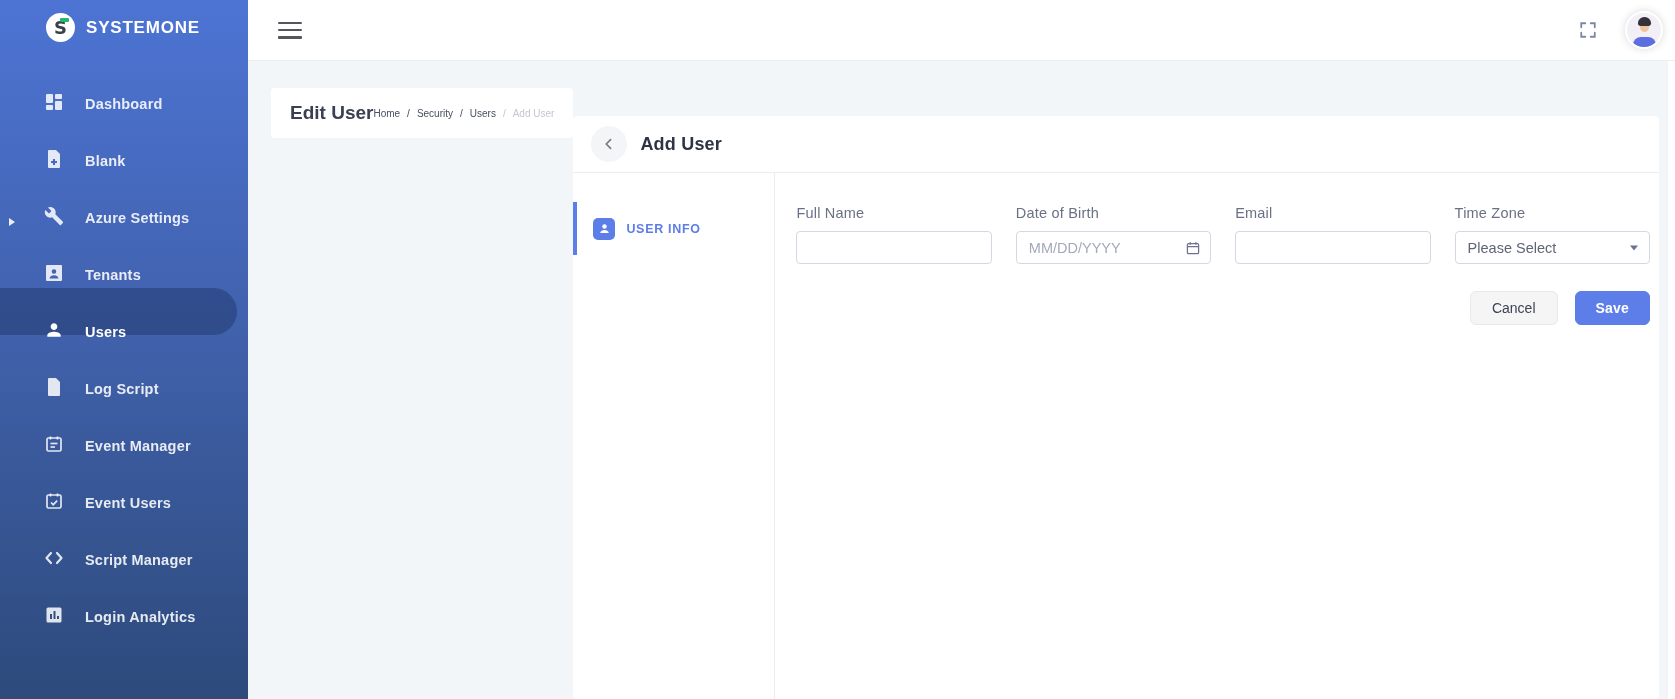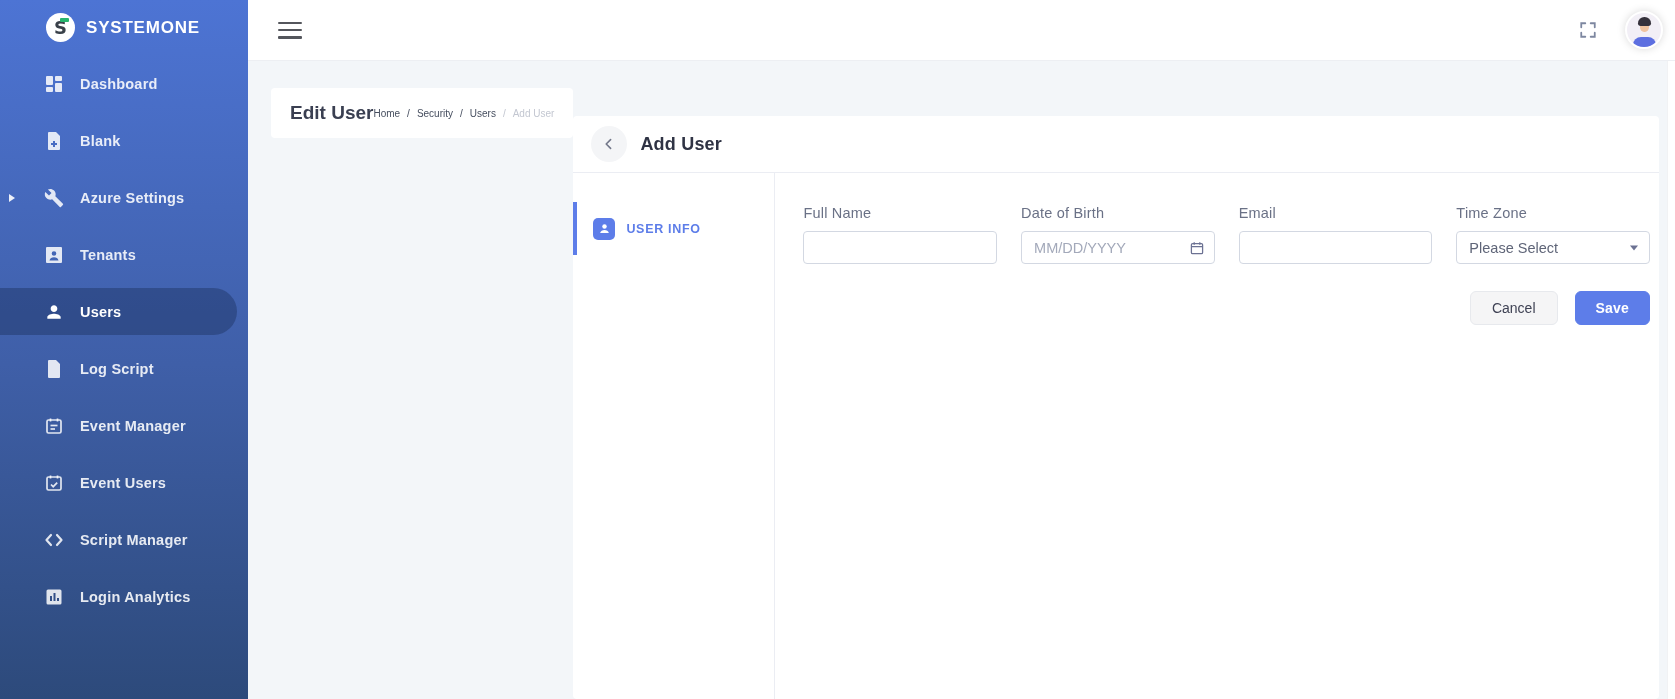--- a/index.html
+++ b/index.html
@@ -10,21 +10,21 @@
 
   
   .sidebar { width:248px; flex-shrink:0; background:linear-gradient(180deg,#4d74d4 0%,#3f5fa8 52%,#2d4a7b 100%); position:relative; }
   .logo-row { height:55px; display:flex; align-items:center; padding-left:46px; gap:11px; }
   .logo-badge { width:29px; height:29px; border-radius:50%; background:#ffffff; display:flex; align-items:center; justify-content:center; position:relative; flex-shrink:0; }
   .logo-badge .s { font-size:18px; font-weight:bold; color:#3a4149; line-height:1; font-family:"DejaVu Sans", sans-serif; }
   .logo-badge .accent { position:absolute; top:5px; right:6px; width:9px; height:4px; background:#27b56d; border-radius:1px; }
   .brand-name { color:#ffffff; font-weight:bold; font-size:17px; letter-spacing:0.8px; }
 
   .nav { display:flex; flex-direction:column; }
-  .nav-item { position:relative; height:57px; display:flex; align-items:center; padding-left:44px; gap:16px; cursor:pointer; text-decoration:none; }
+  .nav-item { position:relative; height:57px; display:flex; align-items:flex-end; padding-left:44px; gap:21px; cursor:pointer; text-decoration:none; }
   .nav-item .nav-icon { width:20px; height:20px; color:rgba(255,255,255,0.85); display:flex; align-items:center; justify-content:center; flex-shrink:0; z-index:1; }
   .nav-item .nav-icon svg { width:20px; height:20px; }
   .nav-item .nav-label { color:rgba(255,255,255,0.88); font-size:14.5px; font-weight:600; letter-spacing:0.2px; z-index:1; }
   .nav-item.active::before { content:""; position:absolute; left:0; right:11px; top:5px; bottom:5px; background:rgba(6,20,51,0.28); border-radius:0 26px 26px 0; }
   .nav-item.active .nav-label, .nav-item.active .nav-icon { color:#ffffff; }
   .submenu-arrow { position:absolute; left:9px; width:0; height:0; border-left:6px solid rgba(255,255,255,0.9); border-top:4px solid transparent; border-bottom:4px solid transparent; }
 
   
   .main { flex:1; display:flex; flex-direction:column; position:relative; }
   .topbar { height:61px; background:#ffffff; border-bottom:1px solid #edeff3; display:flex; align-items:center; justify-content:space-between; padding:0 12px 0 30px; flex-shrink:0; }
@@ -53,21 +53,21 @@
   .card-title { font-size:18px; font-weight:600; color:#2f3344; margin-left:13px; letter-spacing:0.2px; }
 
   .card-body { flex:1; display:flex; }
   .tab-col { width:202px; border-right:1px solid #ebedf3; padding-top:29px; flex-shrink:0; }
   .tab-item { position:relative; height:53px; display:flex; align-items:center; padding-left:20px; gap:11px; cursor:pointer; }
   .tab-item.active::before { content:""; position:absolute; left:0; top:0; bottom:0; width:4px; background:#5d7de9; }
   .tab-icon { width:22px; height:22px; border-radius:5px; background:#5d7de9; color:#ffffff; display:flex; align-items:center; justify-content:center; flex-shrink:0; }
   .tab-label { color:#5d7de9; font-size:12.5px; font-weight:600; letter-spacing:0.7px; }
 
   .form-area { flex:1; padding:32px 9px 0 21px; display:flex; flex-direction:column; }
-  .fields-row { display:flex; gap:24px;margin-left:7px; }
+  .fields-row { display:flex; gap:24px; }
   .field { flex:1; min-width:0; }
   .field-label { display:block; font-size:14.5px; color:#6a7186; margin-bottom:10px; letter-spacing:0.2px; }
   .input-wrap { position:relative; }
   .text-input { width:100%; height:33px; border:1px solid #d3d8e2; border-radius:4px; background:#ffffff; padding:0 12px; font-size:14.5px; color:#3f4254; font-family:"Liberation Sans", sans-serif; outline:none; }
   .text-input::placeholder { color:#a3a9ba; opacity:1; }
   .date-input { padding-right:34px; }
   .input-icon { position:absolute; right:10px; top:50%; transform:translateY(-50%); color:#6c7293; display:flex; pointer-events:none; }
   .select-box { width:100%; height:33px; border:1px solid #d3d8e2; border-radius:4px; background:#ffffff; padding:0 28px 0 12px; font-size:14.5px; color:#5f6578; display:flex; align-items:center; cursor:pointer; }
   .select-caret { position:absolute; right:12px; top:50%; transform:translateY(-50%); width:0; height:0; border-left:4.5px solid transparent; border-right:4.5px solid transparent; border-top:5.5px solid #6c7293; }
 

